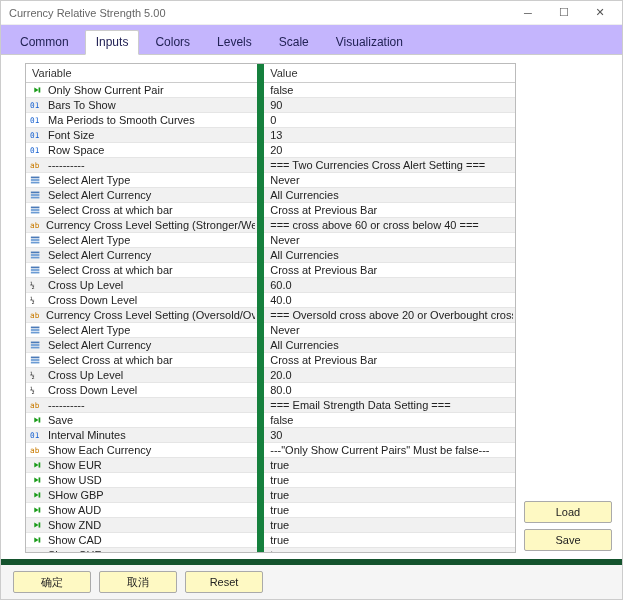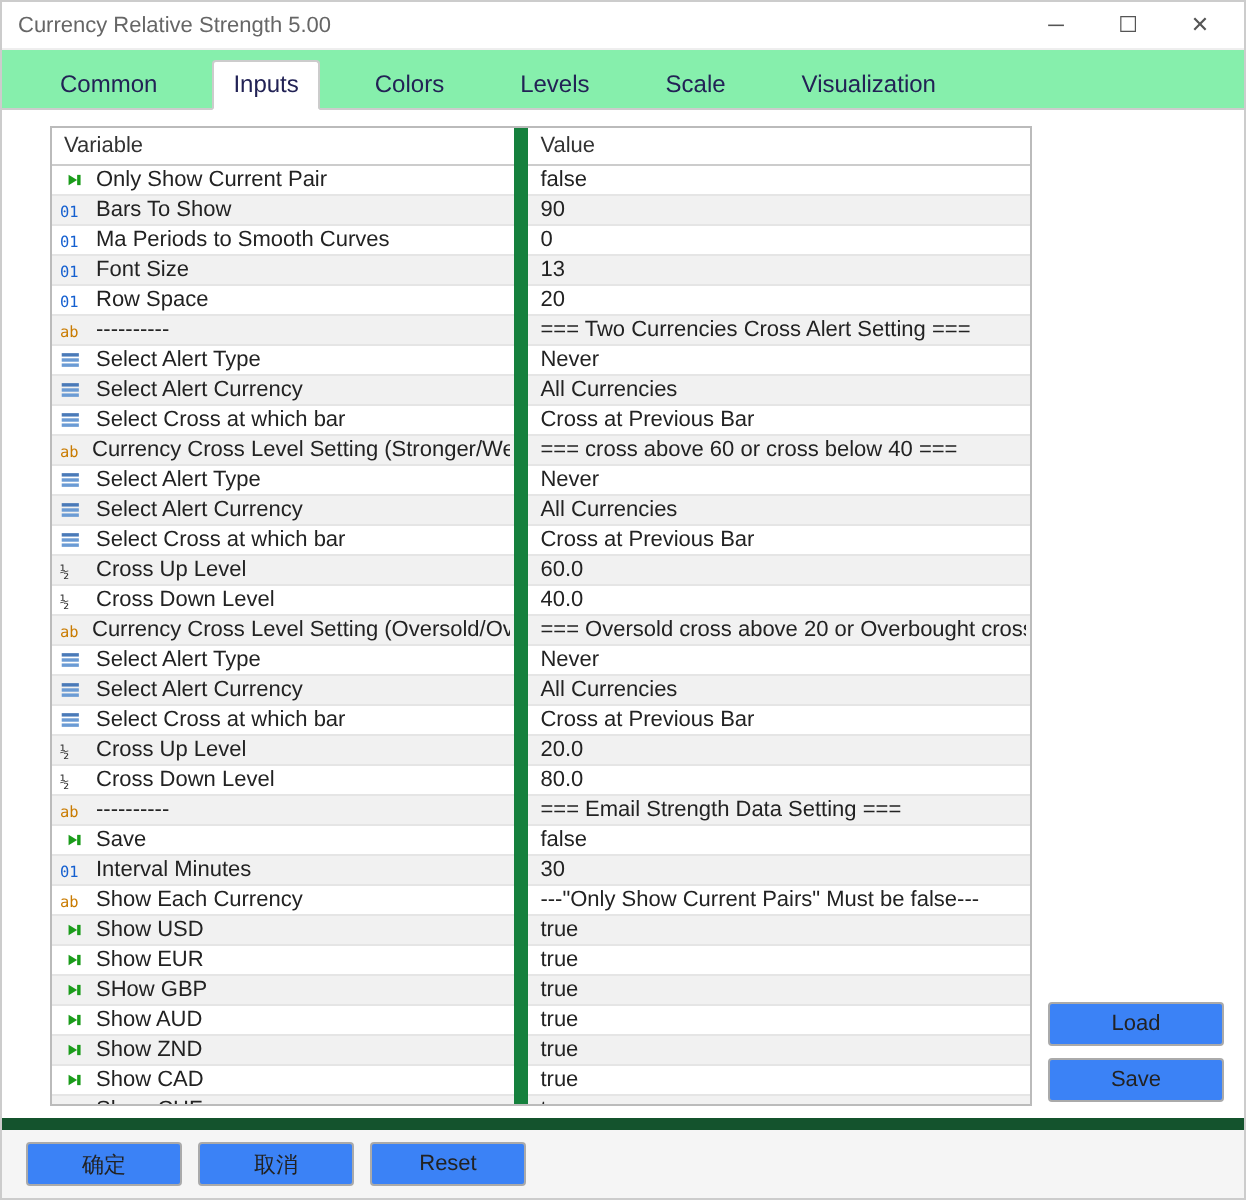--- a/index.html
+++ b/index.html
@@ -1,36 +1,36 @@
 <!DOCTYPE html>
 <html><head>
 <meta charset="utf-8">
 <style>
   * { box-sizing: border-box; margin: 0; padding: 0; }
   body { font-family: "Segoe UI", Tahoma, sans-serif; font-size: 11px; background: #f0f0f0; width: 623px; height: 600px; overflow: hidden; }
   .window { width: 623px; height: 600px; background: #fff; border: 1px solid #ccc; display: flex; flex-direction: column; }
   .titlebar { height: 24px; display: flex; align-items: center; justify-content: space-between; padding: 0 4px 0 8px; color: #666; font-size: 11px; background: #fff; border-bottom: 1px solid #eee;}
   .titlebar .controls { display: flex; gap: 0; }
   .titlebar .wbtn { width: 36px; height: 22px; display:flex; align-items:center; justify-content:center; color:#555; }
-  .tabstrip { display:flex; gap:16px; padding: 4px 6px 0 18px; border-bottom: 1px solid #ccc; background:#86efac; }
+  .tabstrip { display:flex; gap:5px; padding: 4px 6px 0 8px; border-bottom: 1px solid #ccc; background:#c4b5fd; }
   .tab { padding: 4px 10px 5px; color:#225; font-size:12px; border:1px solid transparent; position:relative; top:1px; }
   .tab.sel { border:1px solid #ccc; border-bottom:1px solid #fff; background:#fff; border-radius:2px 2px 0 0; }
   .content { flex:1; padding: 8px 10px 6px 24px; display:flex; gap:8px; overflow:hidden; }
   .grid-wrap { flex:1; border:1px solid #bbb; overflow-y:auto; }
   table { width:100%; border-collapse:collapse; table-layout:fixed; }
   th { background:#fff; text-align:left; font-weight:400; padding:3px 6px; border-bottom:1px solid #ccc; color:#333; font-size:11px; position:sticky; top:0; }
   th + th, td + td { border-left:7px solid #15803d; }
   tr.row td { padding:1px 2px; border-bottom:1px solid #e5e5e5; font-size:11px; color:#222; height:15px; }
   tr.row:nth-child(even) { background:#f1f1f1; }
   tr.row:nth-child(odd) { background:#fff; }
   .icon { display:inline-flex; width:14px; height:12px; align-items:center; justify-content:flex-start; margin-right:4px; vertical-align:middle; }
   .cell { display:flex; align-items:center; padding-left:2px; white-space:nowrap; overflow:hidden; text-overflow:ellipsis; }
   .cell.val { padding-left:4px; color:#222; }
   .btncol { width:88px; display:flex; flex-direction:column; justify-content:flex-end; gap:6px; padding-bottom:2px;}
-  .btn { height:22px; border:1px solid #aaa; background:#3b82f6; border-radius:2px; font-size:11px; display:flex; align-items:center; justify-content:center; color:#222;}
+  .btn { height:22px; border:1px solid #aaa; background:#fef9c3; border-radius:2px; font-size:11px; display:flex; align-items:center; justify-content:center; color:#222;}
   .footer { height:40px; display:flex; align-items:center; gap:8px; padding:0 12px; border-top:6px solid #14532d; background:#f5f5f5;}
   .footer .btn { width:78px; }
   
   svg { width:12px; height:12px; }
 </style>
 </head>
 <body>
 
 <div class="window">
   <div class="titlebar">
@@ -462,37 +462,37 @@
             </tr>
             <tr class="row">
               <td>
                 <div class="cell">
                   <span class="icon">
                     <svg viewBox="0 0 14 12">
                       <path d="M1 6 L5 6 L5 3 L10 6 L5 9 L5 6 Z" fill="#1a9b1a"></path>
                       <rect x="10" y="3" width="2" height="6" fill="#1a9b1a"></rect>
                     </svg>
                   </span>
+                  <span>Show EUR</span>
+                </div>
+              </td>
+              <td>
+                <div class="cell val">true</div>
+              </td>
+            </tr>
+            <tr class="row">
+              <td>
+                <div class="cell">
+                  <span class="icon">
+                    <svg viewBox="0 0 14 12">
+                      <path d="M1 6 L5 6 L5 3 L10 6 L5 9 L5 6 Z" fill="#1a9b1a"></path>
+                      <rect x="10" y="3" width="2" height="6" fill="#1a9b1a"></rect>
+                    </svg>
+                  </span>
                   <span>Show USD</span>
-                </div>
-              </td>
-              <td>
-                <div class="cell val">true</div>
-              </td>
-            </tr>
-            <tr class="row">
-              <td>
-                <div class="cell">
-                  <span class="icon">
-                    <svg viewBox="0 0 14 12">
-                      <path d="M1 6 L5 6 L5 3 L10 6 L5 9 L5 6 Z" fill="#1a9b1a"></path>
-                      <rect x="10" y="3" width="2" height="6" fill="#1a9b1a"></rect>
-                    </svg>
-                  </span>
-                  <span>Show EUR</span>
                 </div>
               </td>
               <td>
                 <div class="cell val">true</div>
               </td>
             </tr>
             <tr class="row">
               <td>
                 <div class="cell">
                   <span class="icon">

